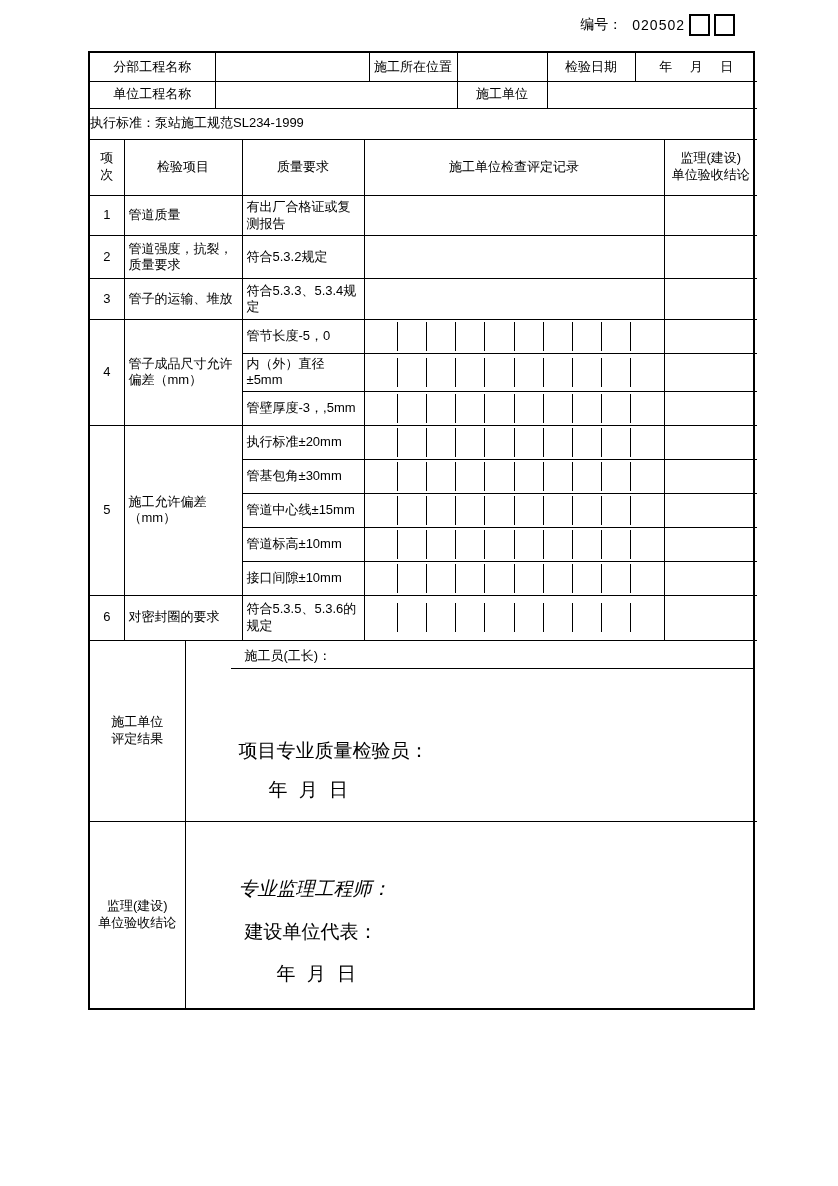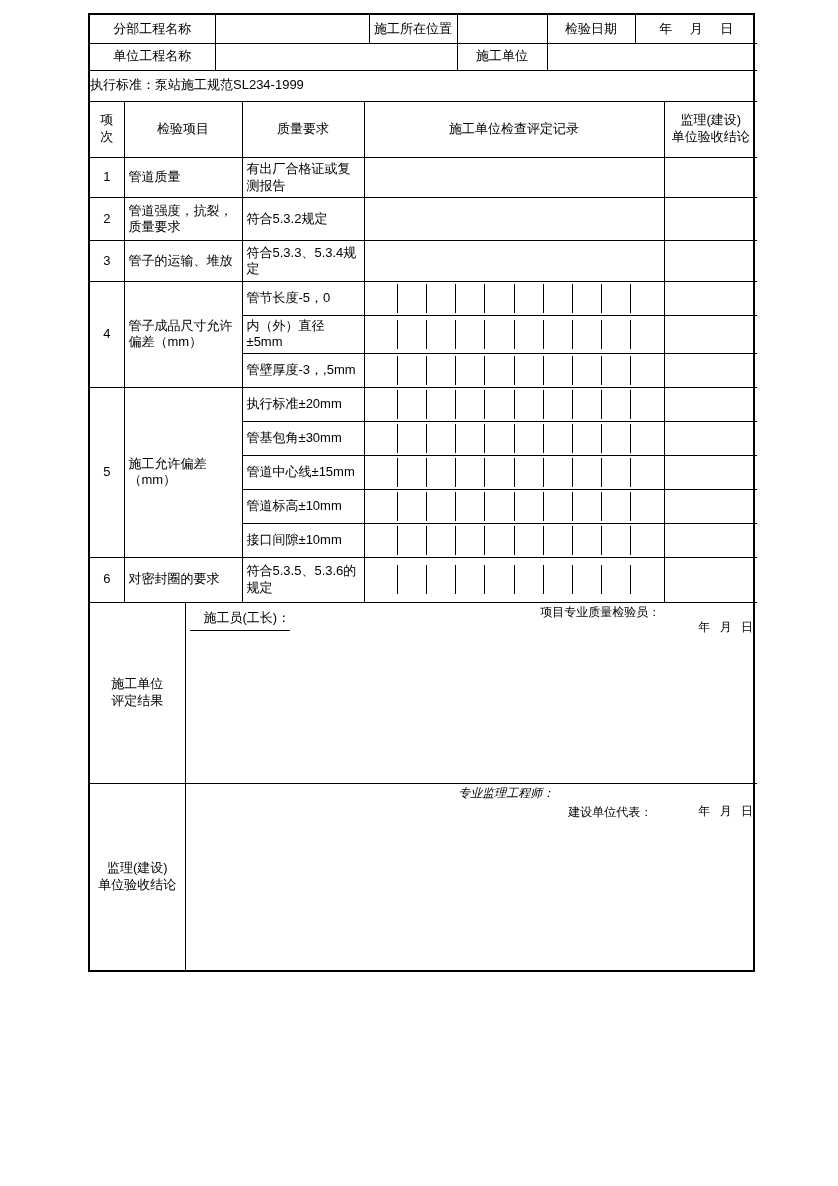--- a/index.html
+++ b/index.html
@@ -62,42 +62,48 @@
   .c-num{text-align:center;}
   .c-left{text-align:left;}
   .stack span{display:block;text-align:center;line-height:1.3;}
   
   td.rec-td{padding:0;}
   .rec-grid{display:flex;height:100%;min-height:29px;}
   .rec-grid .rc{flex:1 1 0;}
   .rec-grid .rc + .rc{border-left:1px solid #000;}
   
   td.sig-td{padding:0;vertical-align:top;}
-  .sig-col{display:flex;height:100%;box-sizing:border-box;}
+  .sig-col{display:flex;flex-direction:column;height:100%;box-sizing:border-box;margin-left:41px;}
   .foreman-row{
     height:26px;line-height:26px;
     border-bottom:1px solid #000;
     padding-left:14px;font-size:13px;
     flex:0 0 auto;box-sizing:border-box;
   }
   .flexspace{flex:1 1 auto;}
-  .sig-line{font-size:12px;flex:0 0 auto;}
+  .sig-line{font-size:19px;flex:0 0 auto;}
   .sig1-inspector{margin:0 0 0 8px;}
   .sig1-date{margin:15px 0 17px 38px;word-spacing:6px;}
   .sig2-engineer{margin:0 0 0 8px;font-style:italic;}
   .sig2-owner{margin:19px 0 0 14px;}
   .sig2-date{margin:18px 0 20px 46px;word-spacing:6px;}
   .date-spread{word-spacing:14px;white-space:nowrap;}
 </style>
 </head>
 <body>
 
 <div class="sheet">
 
 
+  <div class="serial-row">
+    <span>编号：</span>
+    <span class="num">020502</span>
+    <span class="serial-box"></span>
+    <span class="serial-box"></span>
+  </div>
 
   <div class="form-frame">
 
     <table class="ft">
       <colgroup>
         <col style="width:125px">
           <col style="width:154px">
           <col style="width:88px">
         <col style="width:90px">
           <col style="width:88px">

